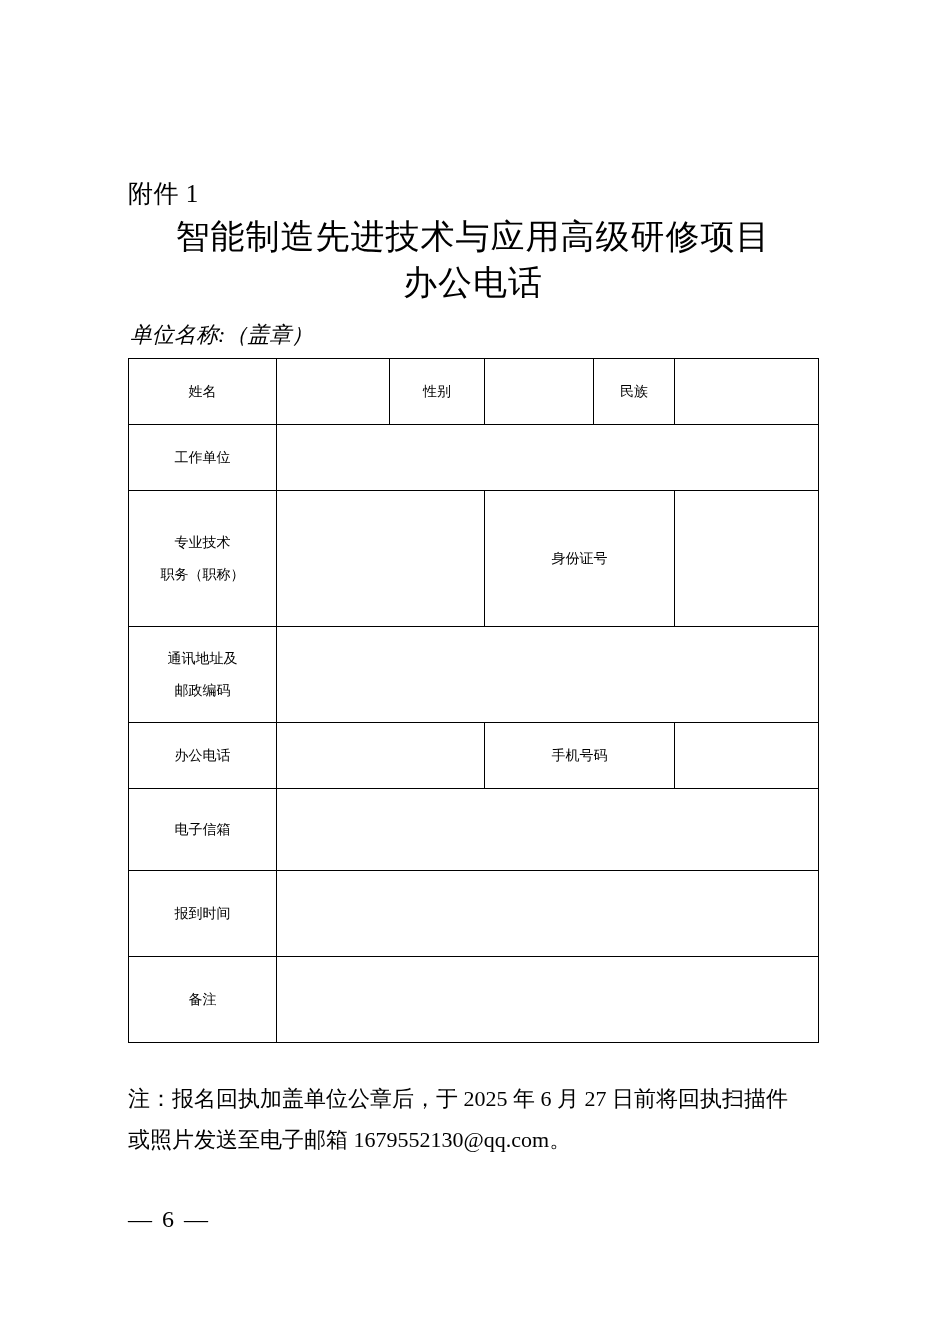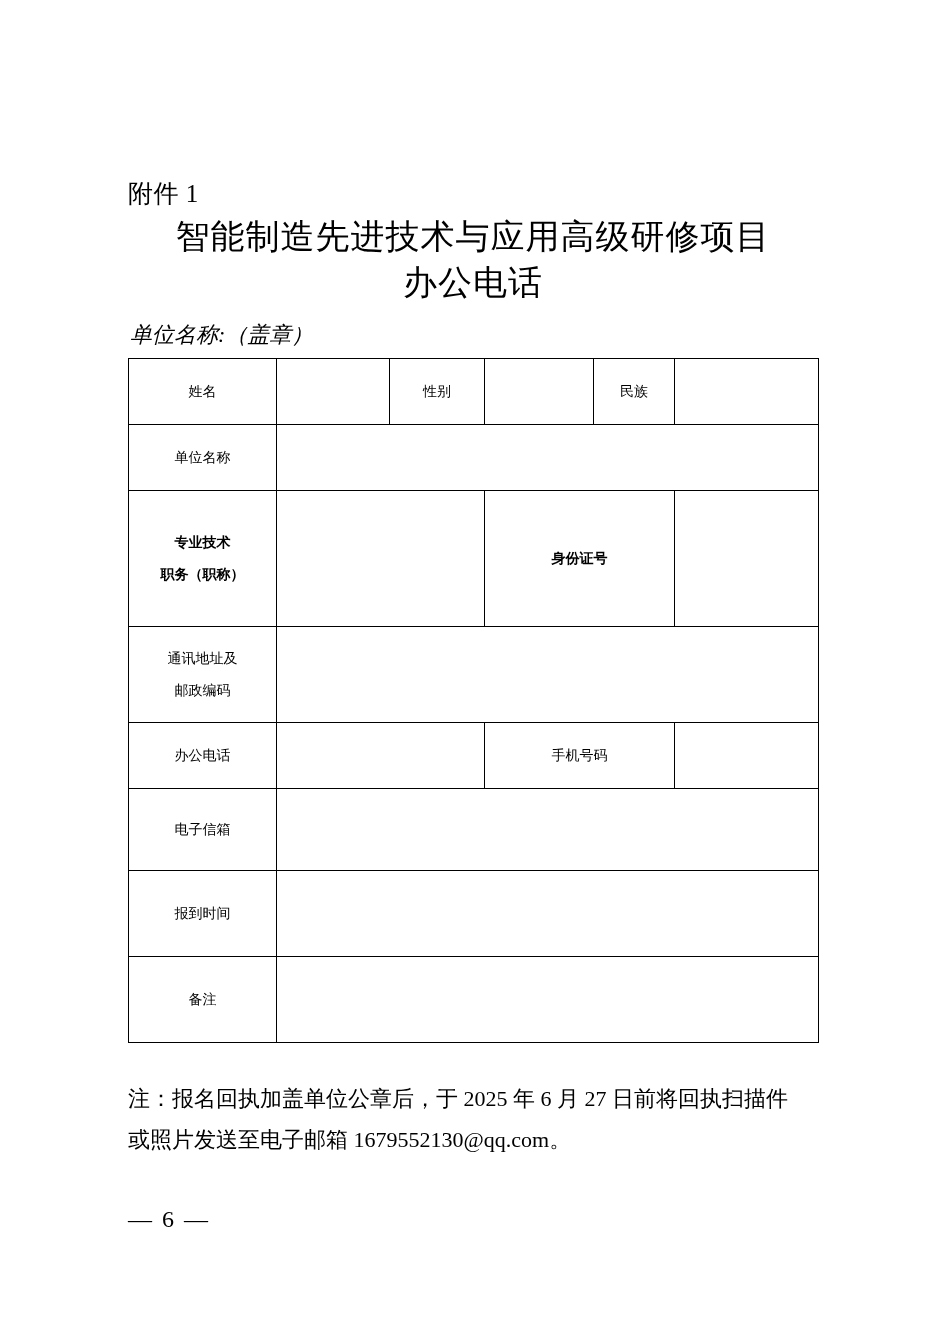--- a/index.html
+++ b/index.html
@@ -81,21 +81,21 @@
     padding: 0;
   }
   td.label {
     text-align: center;
   }
   td.blank {
     text-align: left;
   }
   .r1 { height: 66px; }
   .r2 { height: 66px; }
-  .r3 { height: 136px; font-weight: bold; }
+  .r3 { height: 136px; }
   .r4 { height: 96px; }
   .r5 { height: 66px; padding-left: 39px; }
   .r6 { height: 82px; }
   .r7 { height: 86px; }
   .r8 { height: 86px; }
 
   .note {
     position: absolute;
     left: 128px;
     top: 1078px;
@@ -142,21 +142,21 @@
     <tbody>
       <tr class="r1">
         <td class="label">姓名</td>
         <td class="blank"></td>
         <td class="label">性别</td>
         <td class="blank"></td>
         <td class="label">民族</td>
         <td class="blank"></td>
       </tr>
       <tr class="r2">
-        <td class="label">单位名称</td>
+        <td class="label">工作单位</td>
         <td class="blank" colspan="5"></td>
       </tr>
       <tr class="r3">
         <td class="label">
           <span>专业技术</span><br>
           <span>职务（职称）</span>
         </td>
         <td class="blank" colspan="2"></td>
         <td class="label" colspan="2">身份证号</td>
         <td class="blank"></td>

